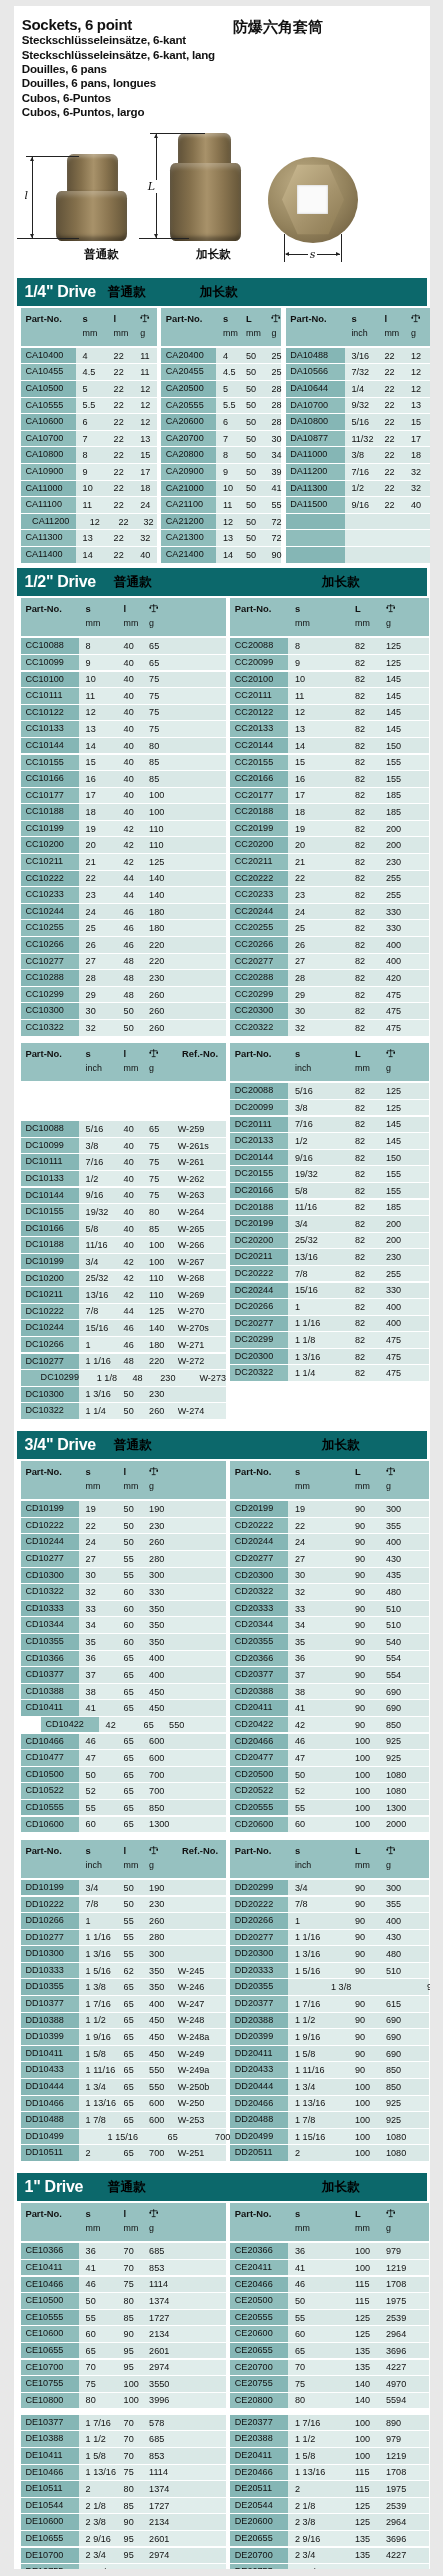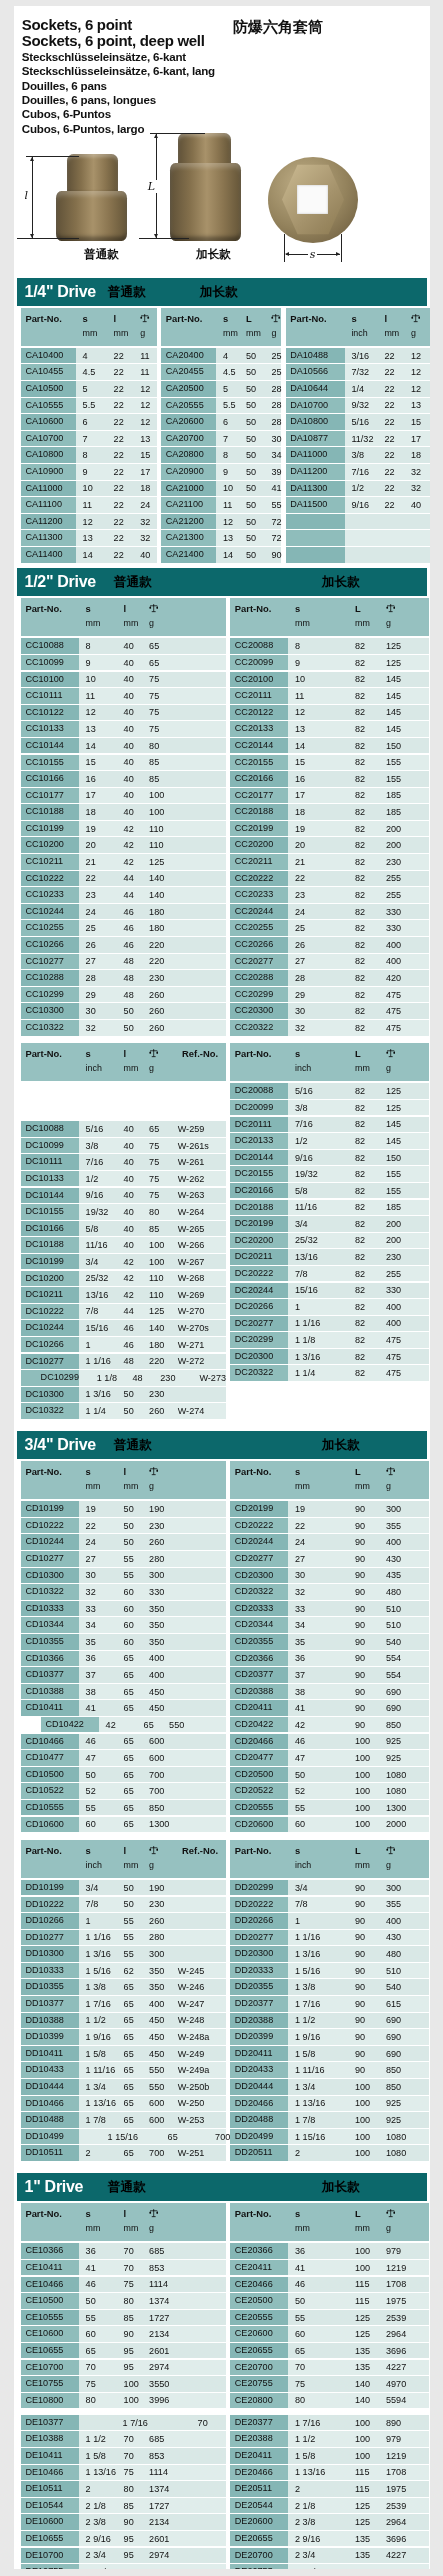--- a/index.html
+++ b/index.html
@@ -47,21 +47,20 @@
   .scale-wrap{display:inline-block;}
 </style>
 </head>
 <body>
 
 <div id="card">
 
   <div id="hdr">
     <div style="height:11px"></div>
     <div class="t-main">Sockets, 6 point</div>
-    <div class="t-main">Sockets, 6 point, deep well</div>
     <div class="t-sub">Steckschlüsseleinsätze, 6-kant</div>
     <div class="t-sub">Steckschlüsseleinsätze, 6-kant, lang</div>
     <div class="t-sub">Douilles, 6 pans</div>
     <div class="t-sub">Douilles, 6 pans, longues</div>
     <div class="t-sub">Cubos, 6-Puntos</div>
     <div class="t-sub">Cubos, 6-Puntos, largo</div>
     <div id="cn-title">防爆六角套筒</div>
   </div>
 
   <div id="fig">
@@ -179,21 +178,21 @@
             <span class="val cpad">10</span>
             <span class="val cpad">22</span>
             <span class="val cpad">18</span>
           </div>
           <div class="row alt" style="grid-template-columns: 55px 31px 26.6px 1fr;">
             <span class="pn">CA11100</span>
             <span class="val cpad">11</span>
             <span class="val cpad">22</span>
             <span class="val cpad">24</span>
           </div>
-          <div class="row" style="grid-template-columns: 55px 31px 26.6px 1fr;">
+          <div class="row" style="grid-template-columns: 55px 31px 26.6px 1fr; text-align: center;">
             <span class="pn">CA11200</span>
             <span class="val cpad">12</span>
             <span class="val cpad">22</span>
             <span class="val cpad">32</span>
           </div>
           <div class="row alt" style="grid-template-columns: 55px 31px 26.6px 1fr;">
             <span class="pn">CA11300</span>
             <span class="val cpad">13</span>
             <span class="val cpad">22</span>
             <span class="val cpad">32</span>
@@ -1473,21 +1472,21 @@
             <span class="val cpad">1 3/16</span>
             <span class="val cpad">90</span>
             <span class="val cpad">480</span>
           </div>
           <div class="row alt" style="grid-template-columns: 58px 60px 31px 1fr;">
             <span class="pn">DD20333</span>
             <span class="val cpad">1 5/16</span>
             <span class="val cpad">90</span>
             <span class="val cpad">510</span>
           </div>
-          <div class="row" style="grid-template-columns: 58px 60px 31px 1fr;">
+          <div class="row" style="grid-template-columns: 58px 60px 31px 1fr; gap: 36px;">
             <span class="pn">DD20355</span>
             <span class="val cpad">1 3/8</span>
             <span class="val cpad">90</span>
             <span class="val cpad">540</span>
           </div>
           <div class="row alt" style="grid-template-columns: 58px 60px 31px 1fr;">
             <span class="pn">DD20377</span>
             <span class="val cpad">1 7/16</span>
             <span class="val cpad">90</span>
             <span class="val cpad">615</span>
@@ -1626,21 +1625,21 @@
             <span class="val cpad">100</span>
             <span class="val cpad">3550</span>
           </div>
           <div class="row alt" style="grid-template-columns: 58px 38px 25.5px 1fr;">
             <span class="pn">CE10800</span>
             <span class="val cpad">80</span>
             <span class="val cpad">100</span>
             <span class="val cpad">3996</span>
           </div>
           <div class="gap10"></div>
-          <div class="row" style="grid-template-columns: 58px 38px 25.5px 1fr; gap: 37px;">
+          <div class="row" style="grid-template-columns: 58px 38px 25.5px 1fr;">
             <span class="pn">DE10377</span>
             <span class="val cpad">1 7/16</span>
             <span class="val cpad">70</span>
             <span class="val cpad">578</span>
           </div>
           <div class="row alt" style="grid-template-columns: 58px 38px 25.5px 1fr;">
             <span class="pn">DE10388</span>
             <span class="val cpad">1 1/2</span>
             <span class="val cpad">70</span>
             <span class="val cpad">685</span>

